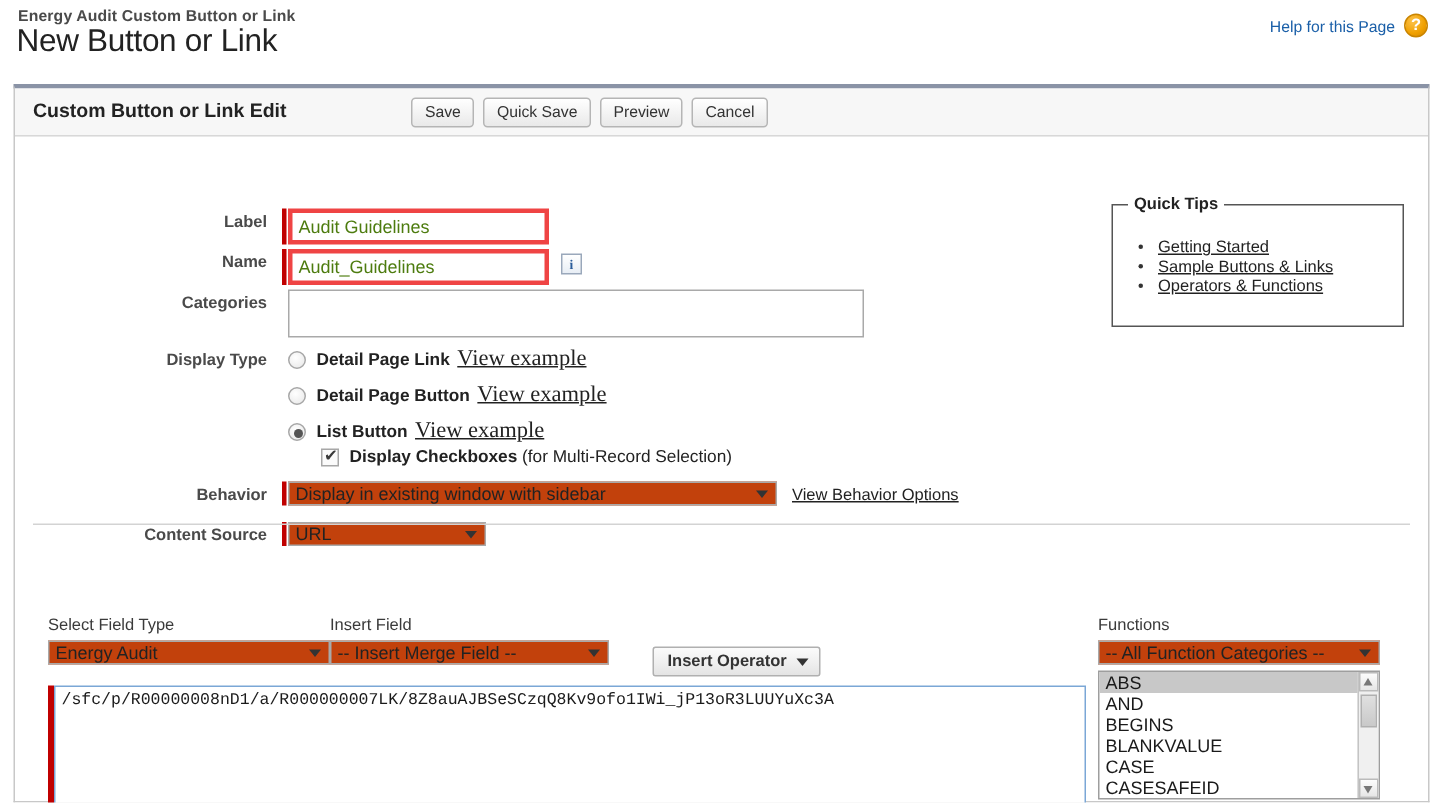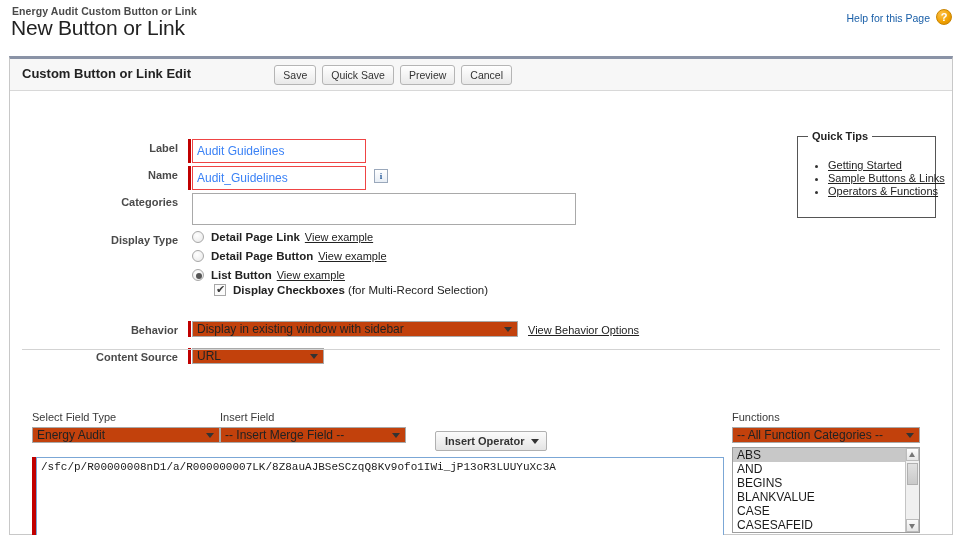--- a/index.html
+++ b/index.html
@@ -86,22 +86,22 @@
     padding-top: 3px;
   }
   .req-bar {
     display: inline-block; width: 3px; align-self: stretch;
     background: #c00000; margin-right: 1px;
   }
   .field-wrap { display: flex; align-items: stretch; }
 
   input.txt {
     font-family: "Liberation Sans", sans-serif;
-    font-size: 12px; color: #3b82f6;
-    border: 1px solid #ef4444;
+    font-size: 12px; color: #4d7c0f;
+    border: 3px solid #ef4444;
     padding: 2px 4px;
     height: 24px;
     background: #ffffff;
     outline: none;
   }
   textarea.ta {
     font-family: "Liberation Sans", sans-serif;
     font-size: 12px; color: #222222;
     border: 1px solid #a9a9a9;
     background: #ffffff;
@@ -125,22 +125,22 @@
     border: 1px solid #a7a7a7;
     background: radial-gradient(circle at 40% 35%, #ffffff 0%, #eeeeee 70%, #e2e2e2 100%);
     margin-right: 7px; position: relative; flex: none;
   }
   .radio.checked::after {
     content: ""; position: absolute; left: 3px; top: 3px;
     width: 6px; height: 6px; border-radius: 50%; background: #555555;
   }
   .radio-label { font-size: 11.5px; font-weight: bold; color: #222222; }
   .view-ex {
-    font-size: 11px; color: #222222; text-decoration: underline;
-    margin-left: 5px; cursor: pointer;
+    font-size: 15px; color: #222222; text-decoration: underline;
+    margin-left: 5px; cursor: pointer; font-family: Liberation Serif, serif;
   }
   .checkbox-line { display: flex; align-items: center; margin-left: 22px; margin-top: 2px; }
   .cbox {
     width: 12px; height: 12px; flex: none;
     border: 1px solid #a7a7a7; background: #fbfbfb;
     margin-right: 7px; position: relative;
   }
   .cbox.checked::after {
     content: "\2714"; position: absolute; left: 1px; top: -2px;
     font-size: 11px; color: #3a3a3a; line-height: 13px;
@@ -170,21 +170,21 @@
     border-top: 5px solid #333333;
   }
   .behavior-link {
     font-size: 11px; color: #222222; text-decoration: underline;
     margin-left: 10px; padding-top: 3px; cursor: pointer;
   }
 
   
   .quicktips {
     position: absolute; right: 16px; top: 45px;
-    width: 139px; height: 82px;
+    width: 195px; height: 82px;
     border: 1px solid #555555;
     background: #ffffff;
   }
   .qt-legend {
     position: absolute; left: 10px; top: -7px;
     background: #ffffff; padding: 0 4px;
     font-size: 11px; font-weight: bold; color: #222222;
   }
   .qt-list { margin: 0; padding: 22px 0 0 30px; list-style: disc; }
   .qt-list li { margin-bottom: 1px; }

